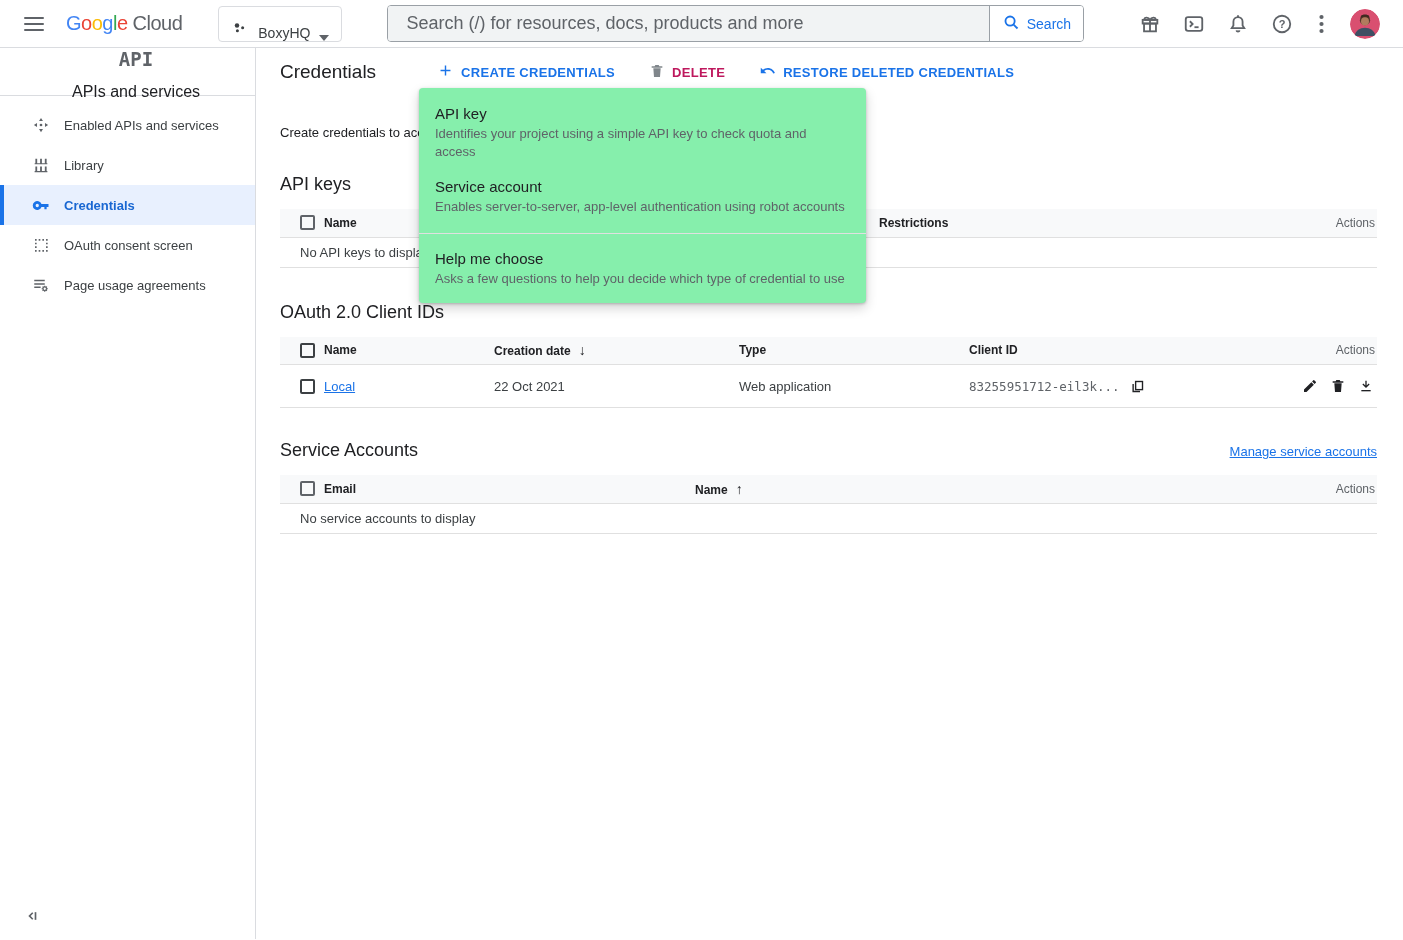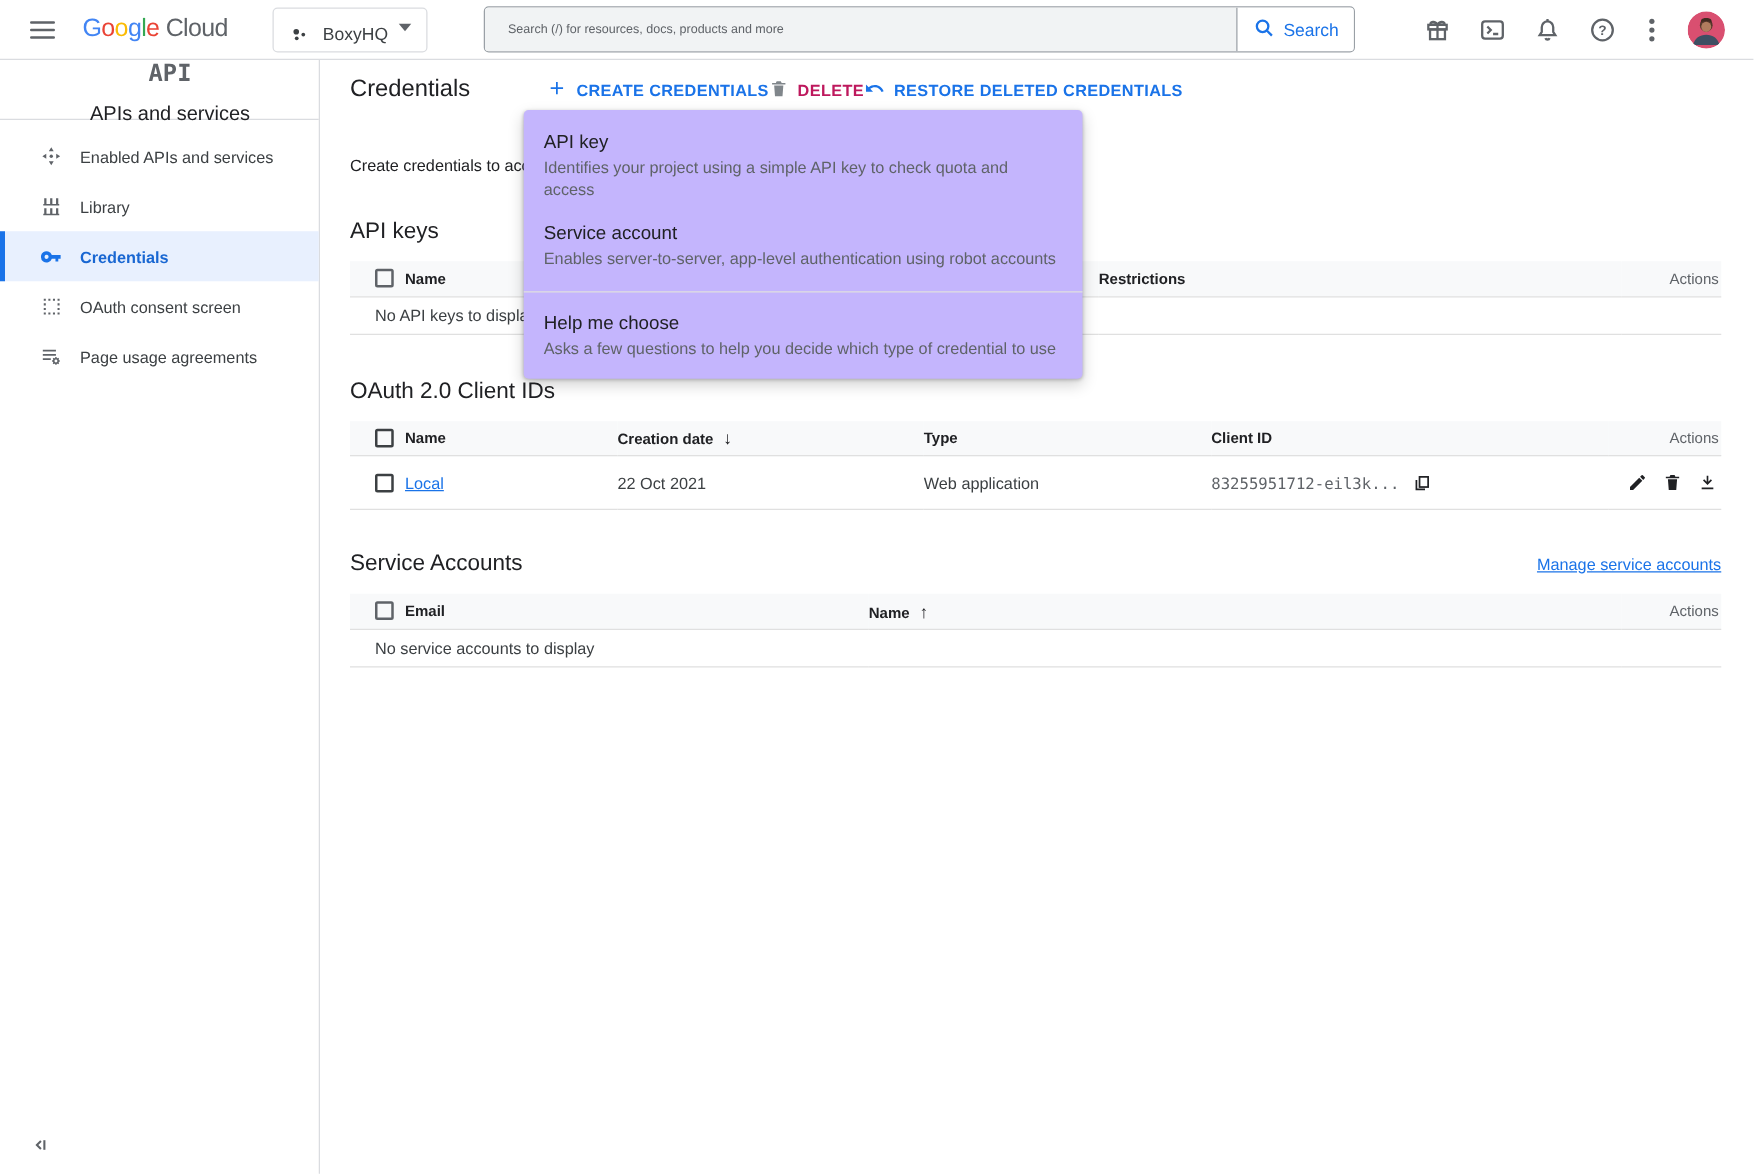--- a/index.html
+++ b/index.html
@@ -7,26 +7,26 @@
   body { font-family:"Liberation Sans", sans-serif; color:#202124; }
   .screen { position:relative; width:1403px; height:940px; background:#fff; overflow:hidden; }
 
   
   .appbar { height:48px; border-bottom:1px solid #dadce0; display:flex; align-items:center; padding:0 22px 0 24px; }
   .hamburger { width:20px; height:14px; display:flex; flex-direction:column; justify-content:space-between; cursor:pointer; }
   .hamburger span { display:block; height:2px; background:#5f6368; border-radius:1px; }
   .logo { display:flex; align-items:baseline; margin-left:22px; font-size:20px; letter-spacing:-0.5px; }
   .logo .l1{color:#4285F4}.logo .l2{color:#EA4335}.logo .l3{color:#FBBC05}.logo .l4{color:#4285F4}.logo .l5{color:#34A853}.logo .l6{color:#EA4335}
   .logo .cloud { color:#5f6368; margin-left:5px; }
-  .project-btn { margin-left:36px; height:36px; border:1px solid #dadce0; border-radius:4px; display:flex; align-items:flex-start; padding:12px 12px; gap:9px; cursor:pointer; }
+  .project-btn { margin-left:36px; height:36px; border:1px solid #dadce0; border-radius:4px; display:flex; align-items:flex-end; padding:0 12px; gap:9px; cursor:pointer; }
   .project-btn .pname { font-size:14px; color:#3c4043; }
   .caret-down { width:0; height:0; border-left:5px solid transparent; border-right:5px solid transparent; border-top:6px solid #5f6368; }
   .searchwrap { margin-left:45px; display:flex; height:37px; width:697px; border:1px solid #9aa0a6; border-radius:4px; overflow:hidden; }
   .searchfield { flex:1; background:#f1f3f4; display:flex; align-items:center; padding:0 16px; }
-  .searchfield input { border:none; outline:none; background:transparent; width:100%; font-size:10px; color:#3c4043; font-family:"Liberation Sans",sans-serif; }
+  .searchfield input { border:none; outline:none; background:transparent; width:100%; font-size:18px; color:#3c4043; font-family:"Liberation Sans",sans-serif; }
   .searchfield input::placeholder { color:#5f6368; }
   .searchbtn { width:94px; background:#fff; border-left:1px solid #9aa0a6; display:flex; align-items:center; justify-content:center; gap:7px; cursor:pointer; color:#1a73e8; font-size:14px; font-weight:normal; }
   .appbar-icons { display:flex; align-items:center; gap:20px; margin-left:54px; }
   .iconbtn { width:24px; height:24px; display:flex; align-items:center; justify-content:center; cursor:pointer; }
   .iconbtn.narrow { width:14px; }
   .avatar { width:30px; height:30px; border-radius:50%; overflow:hidden; cursor:pointer; margin-left:2px; }
 
   
   .shell { display:flex; height:891px; }
   .sidebar { width:256px; border-right:1px solid #dadce0; position:relative; flex-shrink:0; }
@@ -38,21 +38,21 @@
   .nav-item .nav-label { font-size:13px; color:#3c4043; }
   .nav-item.selected { background:#e8f0fe; border-left-color:#1a73e8; }
   .nav-item.selected .nav-label { color:#1967d2; font-weight:bold; }
   .nav-icon { width:18px; height:18px; display:flex; align-items:center; justify-content:center; }
   .collapse-btn { position:absolute; left:22px; bottom:13px; width:20px; height:20px; cursor:pointer; }
 
   
   .main { flex:1; position:relative; }
   .page-header { height:48px; display:flex; align-items:center; padding-left:24px; }
   .page-title { font-size:19px; color:#202124; margin-right:61px; }
-  .toolbar { display:flex; align-items:center; }
+  .toolbar { display:flex; align-items:center; gap:34px; }
   .tbtn { display:flex; align-items:center; gap:7px; font-size:13px; font-weight:bold; letter-spacing:0.3px; cursor:pointer; white-space:nowrap; }
   .tbtn.blue { color:#1a73e8; }
   .tbtn.disabled { color:#be185d; cursor:default; }
   .content { padding:0 26px 0 24px; }
   .intro { margin-top:29px; font-size:13px; color:#202124; }
   .sec-heading { font-size:18px; font-weight:400; color:#202124; margin:34px 0 0 0; }
   .sec-head-row { display:flex; align-items:baseline; justify-content:space-between; margin-top:29px; }
   .managelink { font-size:13px; color:#1a73e8; text-decoration:underline; cursor:pointer; }
 
   table.gtable { width:100%; border-collapse:collapse; margin-top:14px; font-size:13px; }
@@ -63,21 +63,21 @@
   .checkbox { width:15px; height:15px; border:2px solid #5f6368; border-radius:2px; display:inline-block; vertical-align:middle; cursor:pointer; }
   .checkbox.dark { border-color:#3c4043; }
   td.emptymsg { color:#5f6368; padding-left:20px !important; }
   .linkcell { color:#1a73e8; text-decoration:underline; cursor:pointer; }
   .monocell { font-family:"DejaVu Sans Mono", monospace; font-size:12.5px; color:#5f6368; display:flex; align-items:center; gap:10px; }
   .sort-arrow { font-weight:bold; font-size:14px; color:#202124; margin-left:8px; }
   .rowicons { display:flex; gap:10px; justify-content:flex-end; align-items:center; }
   .rowicons .iconbtn { width:18px; height:18px; }
 
   
-  .menu { position:absolute; left:419px; top:88px; width:447px; background:#c4b5fd; border-radius:4px;
+  .menu { position:absolute; left:419px; top:88px; width:447px; background:#86efac; border-radius:4px;
           box-shadow:0 1px 3px rgba(0,0,0,.22), 0 5px 12px rgba(0,0,0,.18); z-index:20; padding:9px 0 6px 0; }
   .menu-item { padding:7px 16px 9px 16px; cursor:pointer; }
   .menu-item .mtitle { font-size:15px; color:#202124; line-height:20px; }
   .menu-item .mdesc { font-size:13px; color:#5f6368; line-height:18px; margin-top:1px; }
   .menu-divider { border-top:1px solid #e0e0e0; margin:8px 0; }
 </style>
 </head>
 <body>
 
 <div class="screen">

